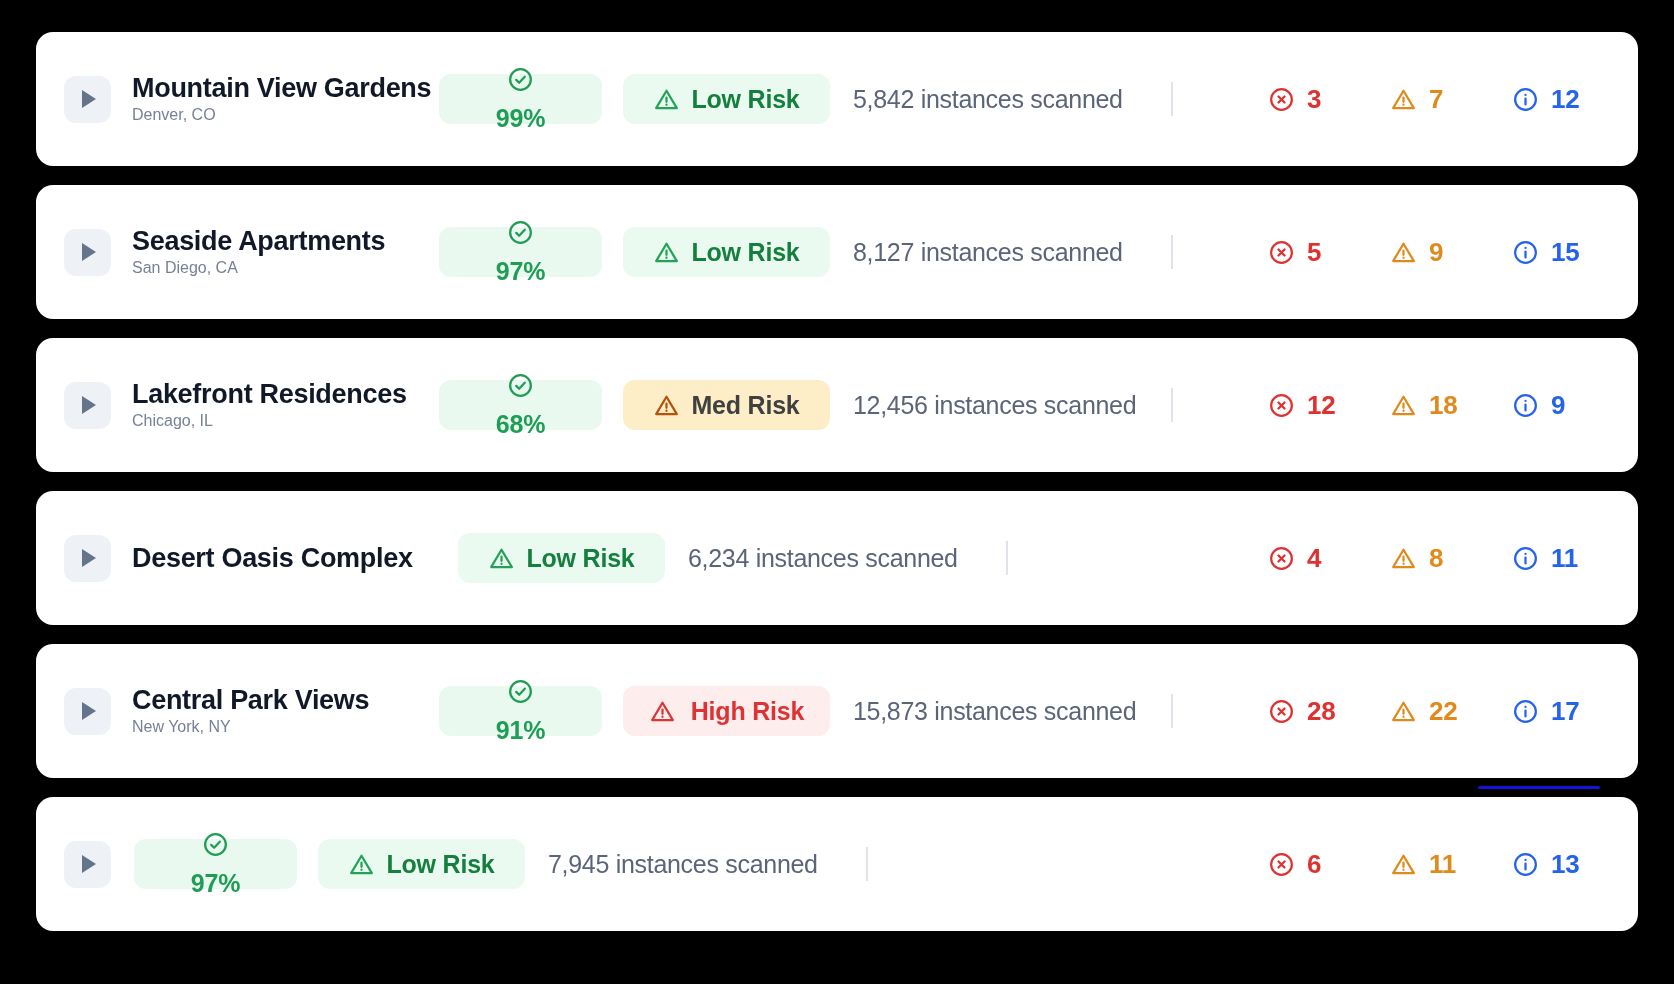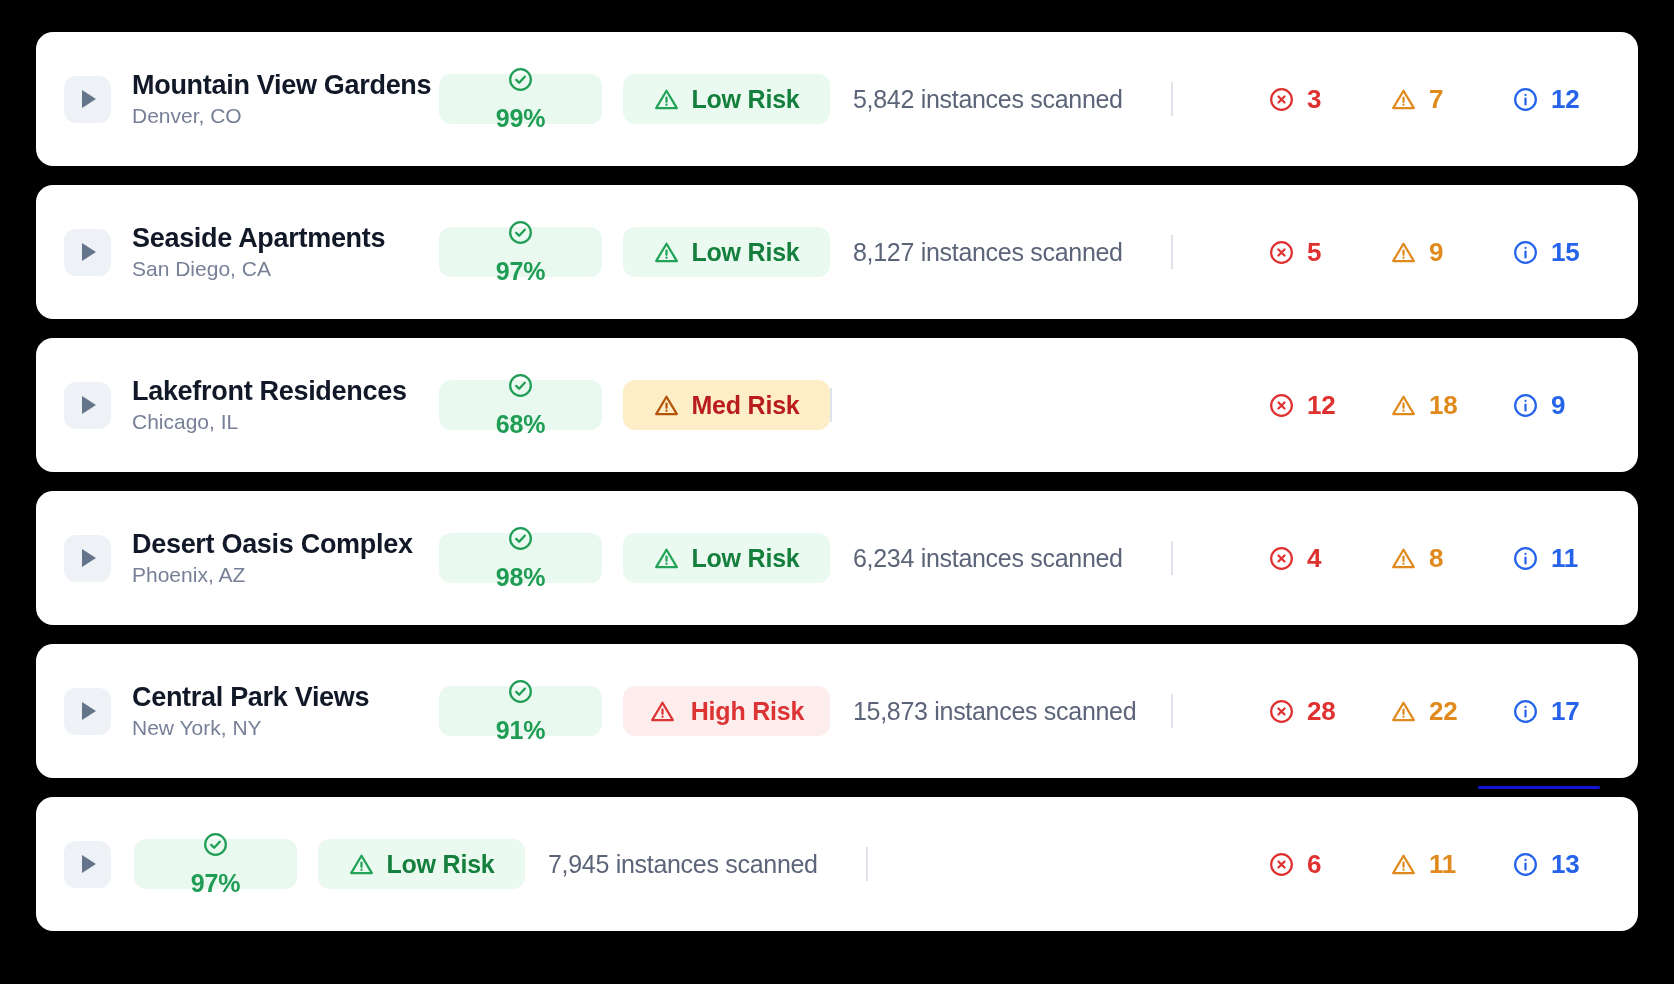--- a/index.html
+++ b/index.html
@@ -69,21 +69,21 @@
   }
   .prop-name {
     font-size: 27px;
     font-weight: bold;
     color: #111827;
     letter-spacing: -0.3px;
     line-height: 1.12;
     white-space: nowrap;
   }
   .prop-loc {
-    font-size: 21px;
+    font-size: 16px;
     color: #778097;
     line-height: 1.15;
     white-space: nowrap;
   }
 
   
   .badge {
     box-sizing: border-box;
     height: 50px;
     border-radius: 12px;
@@ -112,21 +112,21 @@
     margin-left: 21px;
   }
   .risk-text {
     font-size: 25px;
     font-weight: bold;
     letter-spacing: -0.2px;
   }
   .risk-low  { background: #eafaf0; }
   .risk-low  .risk-text { color: #15803d; }
   .risk-med  { background: #fdeec8; }
-  .risk-med  .risk-text { color: #b91c1c; }
+  .risk-med  .risk-text { color: #404040; }
   .risk-high { background: #fdedec; gap: 15px; }
   .risk-high .risk-text { color: #dc3434; }
 
   
   .instances {
     flex: 0 0 auto;
     width: 318px;
     margin-left: 23px;
     font-size: 25px;
     color: #5b6478;
@@ -327,20 +327,21 @@
       <div class="badge risk-badge risk-med">
         <span>
           <svg width="27" height="27" viewBox="0 0 24 24" fill="none" stroke="#b45309" stroke-width="2" stroke-linecap="round" stroke-linejoin="round">
             <path d="M12 4.2L21.2 19.6H2.8z"></path>
             <path d="M12 10.4v3.6"></path>
             <path d="M12 16.6v0.1"></path>
           </svg>
         </span>
         <span class="risk-text">Med Risk</span>
       </div>
+      <div class="instances">12,456 instances scanned</div>
       <div class="divider"></div>
       <div class="counters">
         <div class="counter c-critical">
           <span>
             <svg width="27" height="27" viewBox="0 0 24 24" fill="none" stroke="#e03131" stroke-width="2" stroke-linecap="round" stroke-linejoin="round">
               <circle cx="12" cy="12" r="9.2"></circle>
               <path d="M9.3 9.3l5.4 5.4M14.7 9.3l-5.4 5.4"></path>
             </svg>
           </span>
           <span class="counter-val">12</span>
@@ -366,30 +367,20 @@
           <span class="counter-val">9</span>
         </div>
       </div>
     </div>
     <div class="property-card">
       <div class="expander">
         <div class="tri"></div>
       </div>
       <div class="name-block">
         <div class="prop-name">Desert Oasis Complex</div>
-        <div class="prop-loc">Phoenix, AZ</div>
-      </div>
-      <div class="badge score-badge">
-        <span>
-          <svg width="27" height="27" viewBox="0 0 24 24" fill="none" stroke="#1f9d55" stroke-width="2" stroke-linecap="round" stroke-linejoin="round">
-            <circle cx="12" cy="12" r="9.2"></circle>
-            <path d="M8.2 12.3l2.6 2.6 5-5.4"></path>
-          </svg>
-        </span>
-        <span class="score-text">98%</span>
       </div>
       <div class="badge risk-badge risk-low">
         <span>
           <svg width="27" height="27" viewBox="0 0 24 24" fill="none" stroke="#22a357" stroke-width="2" stroke-linecap="round" stroke-linejoin="round">
             <path d="M12 4.2L21.2 19.6H2.8z"></path>
             <path d="M12 10.4v3.6"></path>
             <path d="M12 16.6v0.1"></path>
           </svg>
         </span>
         <span class="risk-text">Low Risk</span>

